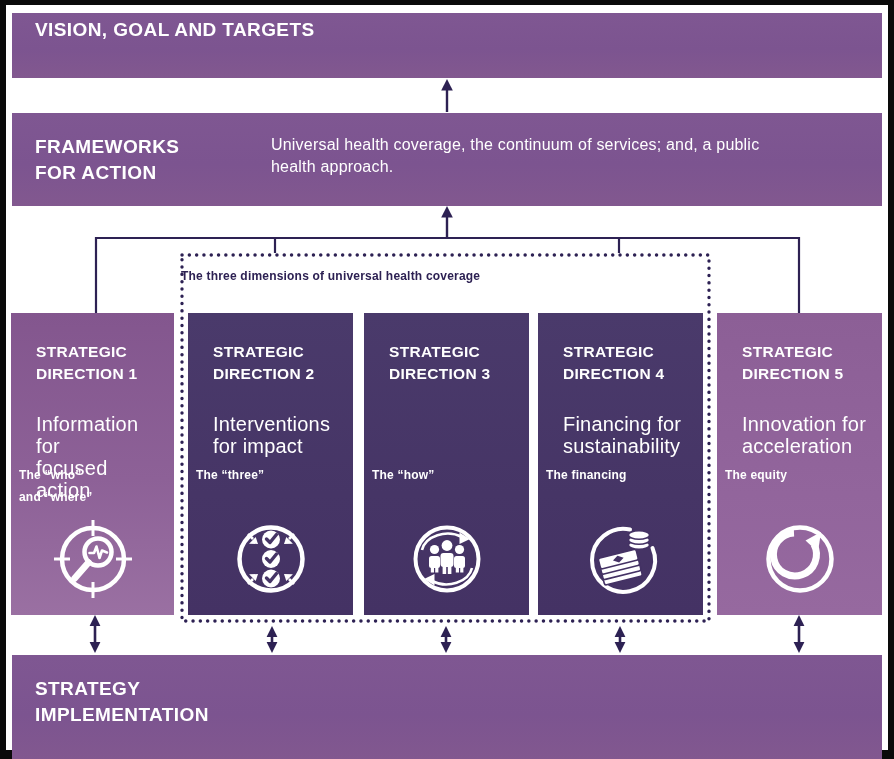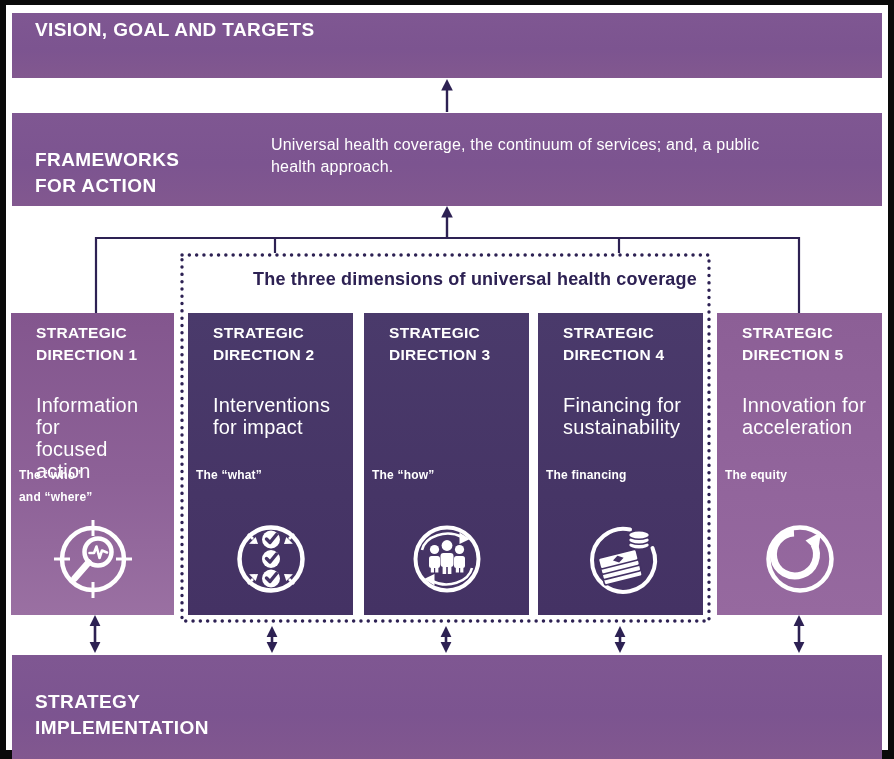--- a/index.html
+++ b/index.html
@@ -15,41 +15,41 @@
   
   .bar {
     position:absolute; left:12px; width:870px;
     background:linear-gradient(180deg,#7f5792 0%, #7c5490 55%, #82588f 100%);
     color:#ffffff;
   }
   .bar-vision { top:13px; height:65px; }
   .bar-frameworks { top:113px; height:93px; }
   .bar-implementation { top:655px; height:108px; }
   .bar-title {
-    position:absolute; left:23px; top:34px;
+    position:absolute; left:23px; top:21px;
     font-size:19px; line-height:26px; font-weight:bold; letter-spacing:0.4px;
     white-space:pre-line;
   }
   .bar-desc {
     position:absolute; left:259px; top:21px; width:560px;
     font-size:16px; line-height:22px; letter-spacing:0.2px;
     white-space:pre-line;
   }
   
   svg.overlay { position:absolute; left:0; top:0; z-index:3; pointer-events:none; }
   
   .dim-title {
-    position:absolute; left:168px; top:269px; width:529px; z-index:4;
-    text-align:right; color:#2d2153; font-weight:bold; font-size:18px;
+    position:absolute; left:181px; top:269px; width:529px; z-index:4;
+    text-align:left; color:#2d2153; font-weight:bold; font-size:12px;
     letter-spacing:0.2px;
   }
   
   .sd-box {
     position:absolute; top:313px; height:302px; z-index:2;
-    color:#ffffff; padding:9px 14px 0 25px;
+    color:#ffffff; padding:28px 14px 0 25px;
   }
   .sd-light { background:linear-gradient(180deg,#83568e 0%, #8d6197 55%, #9a70a2 100%); }
   .sd-light2 { background:linear-gradient(180deg,#8c5f96 0%, #92659c 60%, #96699f 100%); }
   .sd-dark  { background:linear-gradient(180deg,#4a3a6b 0%, #463566 60%, #443264 100%); }
   .sd-1 { left:11px;  width:163px; }
   .sd-2 { left:188px; width:165px; }
   .sd-3 { left:364px; width:165px; }
   .sd-4 { left:538px; width:165px; }
   .sd-5 { left:717px; width:165px; }
   .sd-title {
@@ -155,21 +155,21 @@
         <polyline points="38.5,36 43,36 45.5,29.5 48.5,41 51,33.5 56,35.5" stroke-width="2.6" stroke-linejoin="round" stroke-linecap="round"></polyline>
       </g>
     </svg>
   </div>
 
   <div class="sd-box sd-2 sd-dark">
     <div class="sd-title">STRATEGIC
 DIRECTION 2</div>
     <div class="sd-desc">Interventions
 for impact</div>
-    <div class="sd-tag">The “what”</div>
+    <div class="sd-tag">The “three”</div>
     <svg class="sd-icon" viewBox="0 0 84 84">
       <circle cx="42" cy="42" r="31.5" stroke="#ffffff" stroke-width="4.5" fill="none"></circle>
       <g fill="#ffffff">
         <circle cx="42" cy="22.5" r="9"></circle>
         <circle cx="42" cy="42" r="9"></circle>
         <circle cx="42" cy="61.5" r="9"></circle>
       </g>
       <g stroke="#463566" stroke-width="3.4" fill="none" stroke-linecap="round" stroke-linejoin="round">
         <polyline points="37.5,22 41,25.5 47.5,17.5"></polyline>
         <polyline points="37.5,41.5 41,45 47.5,37"></polyline>

